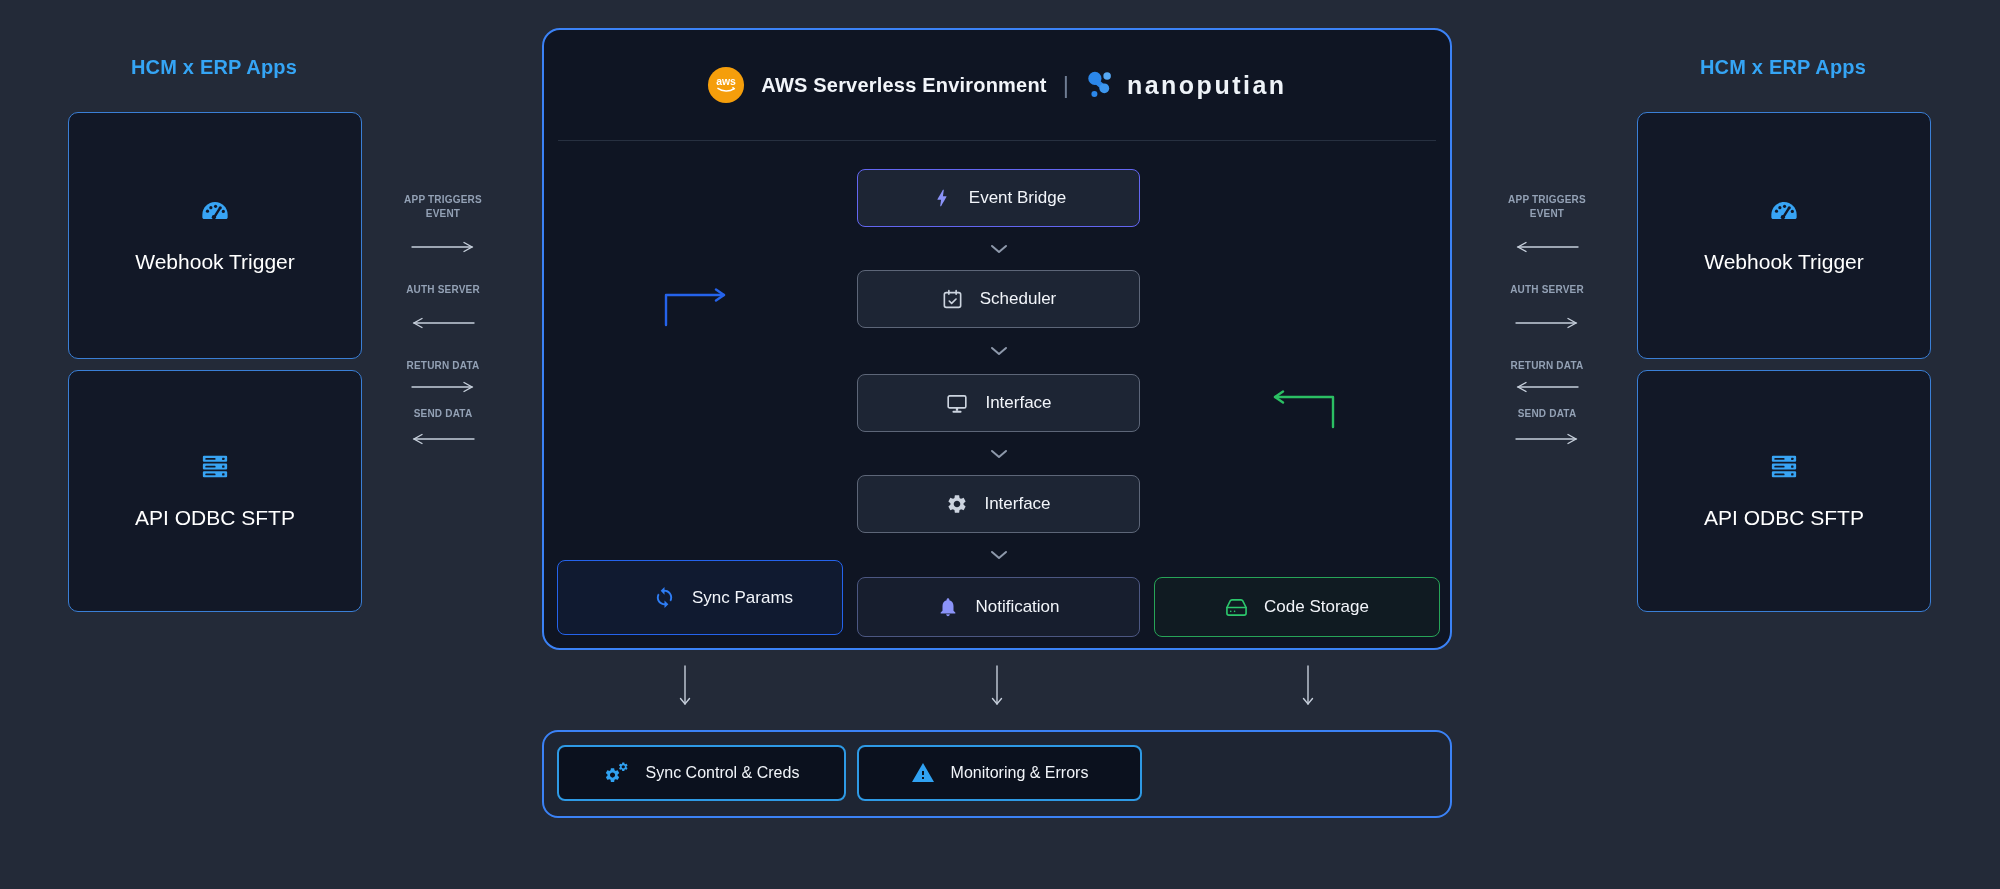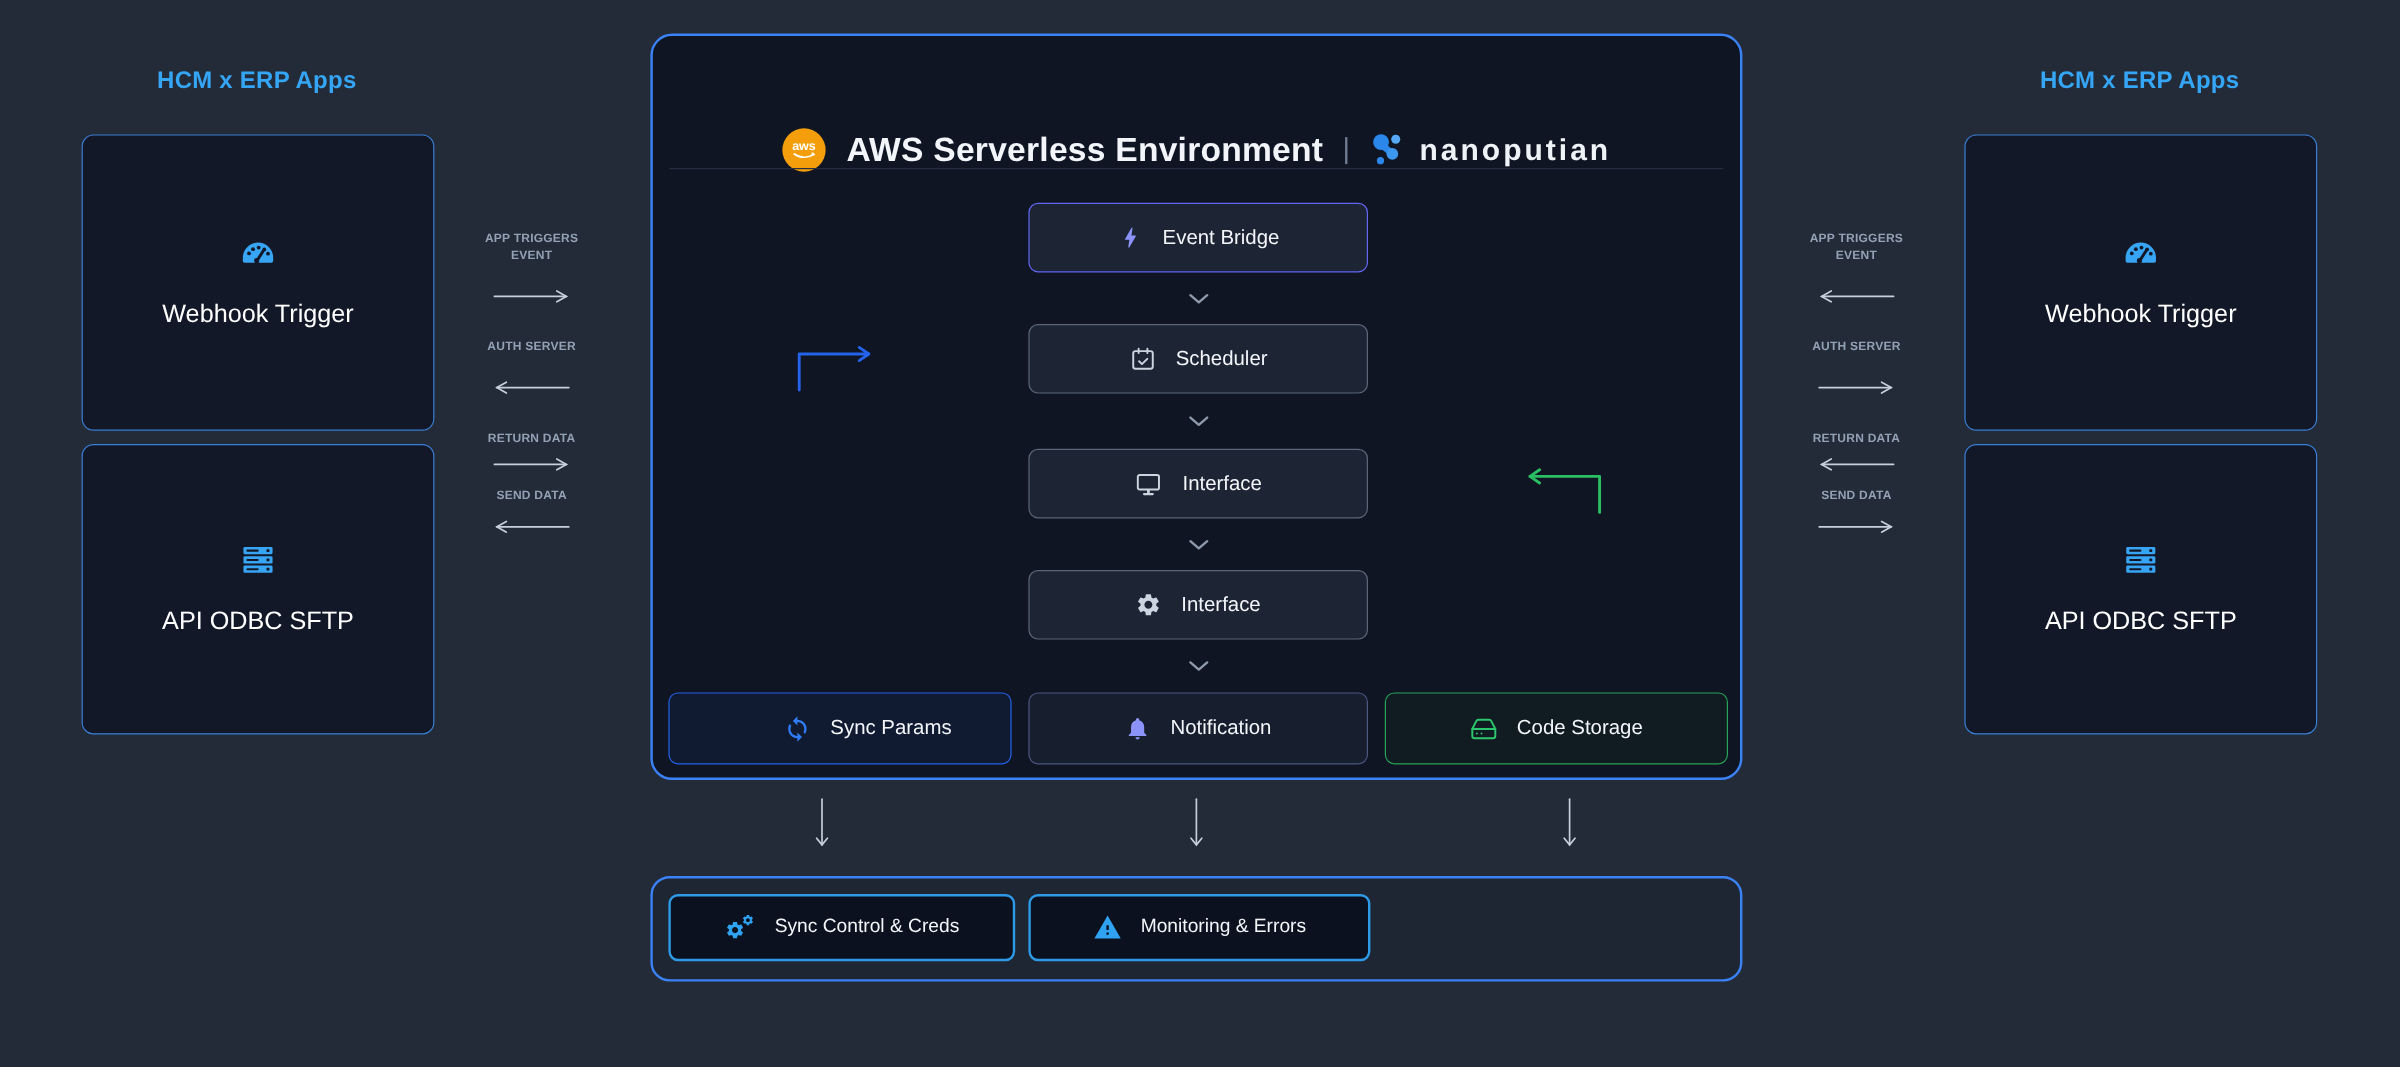--- a/index.html
+++ b/index.html
@@ -16,23 +16,23 @@
   .flow-col{position:absolute;display:flex;flex-direction:column;align-items:center;
             color:#93a1b5;font-size:10px;font-weight:700;line-height:1.4;text-align:center;letter-spacing:.2px;}
   .flow-col .arrow{flex:none;}
   .mt20{margin-top:20px}.mt36{margin-top:30px}.mt8{margin-top:8px}.mt14{margin-top:14px}.mt12{margin-top:12px}
 
   
   .container-box{position:absolute;border:2px solid #3b82f6;border-radius:18px;background:#0f1523;box-sizing:border-box;}
   .foundation{background:#1e2533;border-radius:16px;}
 
   
-  .env-header{position:absolute;left:0;top:0;width:100%;height:110px;display:flex;align-items:center;justify-content:center;gap:16px;margin-top:40px;}
+  .env-header{position:absolute;left:0;top:0;width:100%;height:110px;display:flex;align-items:center;justify-content:center;gap:16px;}
   .env-divider{position:absolute;left:14px;right:14px;top:110px;height:1px;background:#273040;}
-  .env-title{color:#f2f5fa;font-size:28px;font-weight:600;letter-spacing:.2px;}
+  .env-title{color:#f2f5fa;font-size:20px;font-weight:600;letter-spacing:.2px;}
   .env-sep{color:#6f7d93;font-size:24px;font-weight:300;}
   .brand{display:flex;align-items:center;gap:10px;}
   .brand-text{color:#eef3f8;font-size:25px;font-weight:600;letter-spacing:2.5px;}
 
   
   .node{position:absolute;display:flex;align-items:center;justify-content:center;gap:16px;border-radius:8px;
         background:#1d2534;border:1.5px solid #5d6678;box-sizing:border-box;}
   .node .lbl{color:#f2f5fa;font-size:17px;font-weight:500;}
   .node--indigo{border-color:#6366f1;}
   .node--blue{border-color:#2563eb;background:#101a30;}
@@ -183,21 +183,21 @@
       <svg width="22" height="22" viewBox="0 0 24 24" fill="#ccd4df">
         <path d="M19.14,12.94c0.04-0.3,0.06-0.61,0.06-0.94c0-0.32-0.02-0.64-0.07-0.94l2.03-1.58c0.18-0.14,0.23-0.41,0.12-0.61 l-1.92-3.32c-0.12-0.22-0.37-0.29-0.59-0.22l-2.39,0.96c-0.5-0.38-1.03-0.7-1.62-0.94L14.4,2.81c-0.04-0.24-0.24-0.41-0.48-0.41 h-3.84c-0.24,0-0.43,0.17-0.47,0.41L9.25,5.35C8.66,5.59,8.12,5.92,7.63,6.29L5.24,5.33c-0.22-0.08-0.47,0-0.59,0.22L2.74,8.87 C2.62,9.08,2.66,9.34,2.86,9.48l2.03,1.58C4.84,11.36,4.8,11.69,4.8,12s0.02,0.64,0.07,0.94l-2.03,1.58 c-0.18,0.14-0.23,0.41-0.12,0.61l1.92,3.32c0.12,0.22,0.37,0.29,0.59,0.22l2.39-0.96c0.5,0.38,1.03,0.7,1.62,0.94l0.36,2.54 c0.05,0.24,0.24,0.41,0.48,0.41h3.84c0.24,0,0.44-0.17,0.47-0.41l0.36-2.54c0.59-0.24,1.13-0.56,1.62-0.94l2.39,0.96 c0.22,0.08,0.47,0,0.59-0.22l1.92-3.32c0.12-0.22,0.07-0.47-0.12-0.61L19.14,12.94z M12,15.6c-1.98,0-3.6-1.62-3.6-3.6 s1.62-3.6,3.6-3.6s3.6,1.62,3.6,3.6S13.98,15.6,12,15.6z"></path>
       </svg>
       <div class="lbl">Interface</div>
     </div>
 
     <svg class="abs" style="left:446px;top:520px;" width="18" height="10" viewBox="0 0 18 10" fill="none" stroke="#8e99ab" stroke-width="2" stroke-linecap="round" stroke-linejoin="round">
         <path d="M2 2l7 6 7-6"></path>
       </svg>
 
-    <div class="node node--blue" style="left:13px;top:547px;width:286px;height:60px;padding-left:46px;">
+    <div class="node node--blue" style="left:13px;top:530px;width:286px;height:75px;padding-left:46px;">
       <svg width="23" height="23" viewBox="0 0 24 24" fill="#2e7df5">
         <path d="M12 4V1L8 5l4 4V6c3.31 0 6 2.69 6 6 0 1.01-.25 1.97-.7 2.8l1.46 1.46C19.54 15.03 20 13.57 20 12c0-4.42-3.58-8-8-8zm0 14c-3.31 0-6-2.69-6-6 0-1.01.25-1.97.7-2.8L5.24 7.74C4.46 8.97 4 10.43 4 12c0 4.42 3.58 8 8 8v3l4-4-4-4v3z"></path>
       </svg>
       <div class="lbl">Sync Params</div>
     </div>
 
     <div class="node node--slate-indigo" style="left:313px;top:547px;width:283px;height:60px;">
       <svg width="22" height="22" viewBox="0 0 24 24" fill="#8b93f8">
         <path d="M12 22c1.1 0 2-.9 2-2h-4c0 1.1.9 2 2 2zm6-6v-5c0-3.07-1.63-5.64-4.5-6.32V4c0-.83-.67-1.5-1.5-1.5s-1.5.67-1.5 1.5v.68C7.64 5.36 6 7.92 6 11v5l-2 2v1h16v-1l-2-2z"></path>
       </svg>

